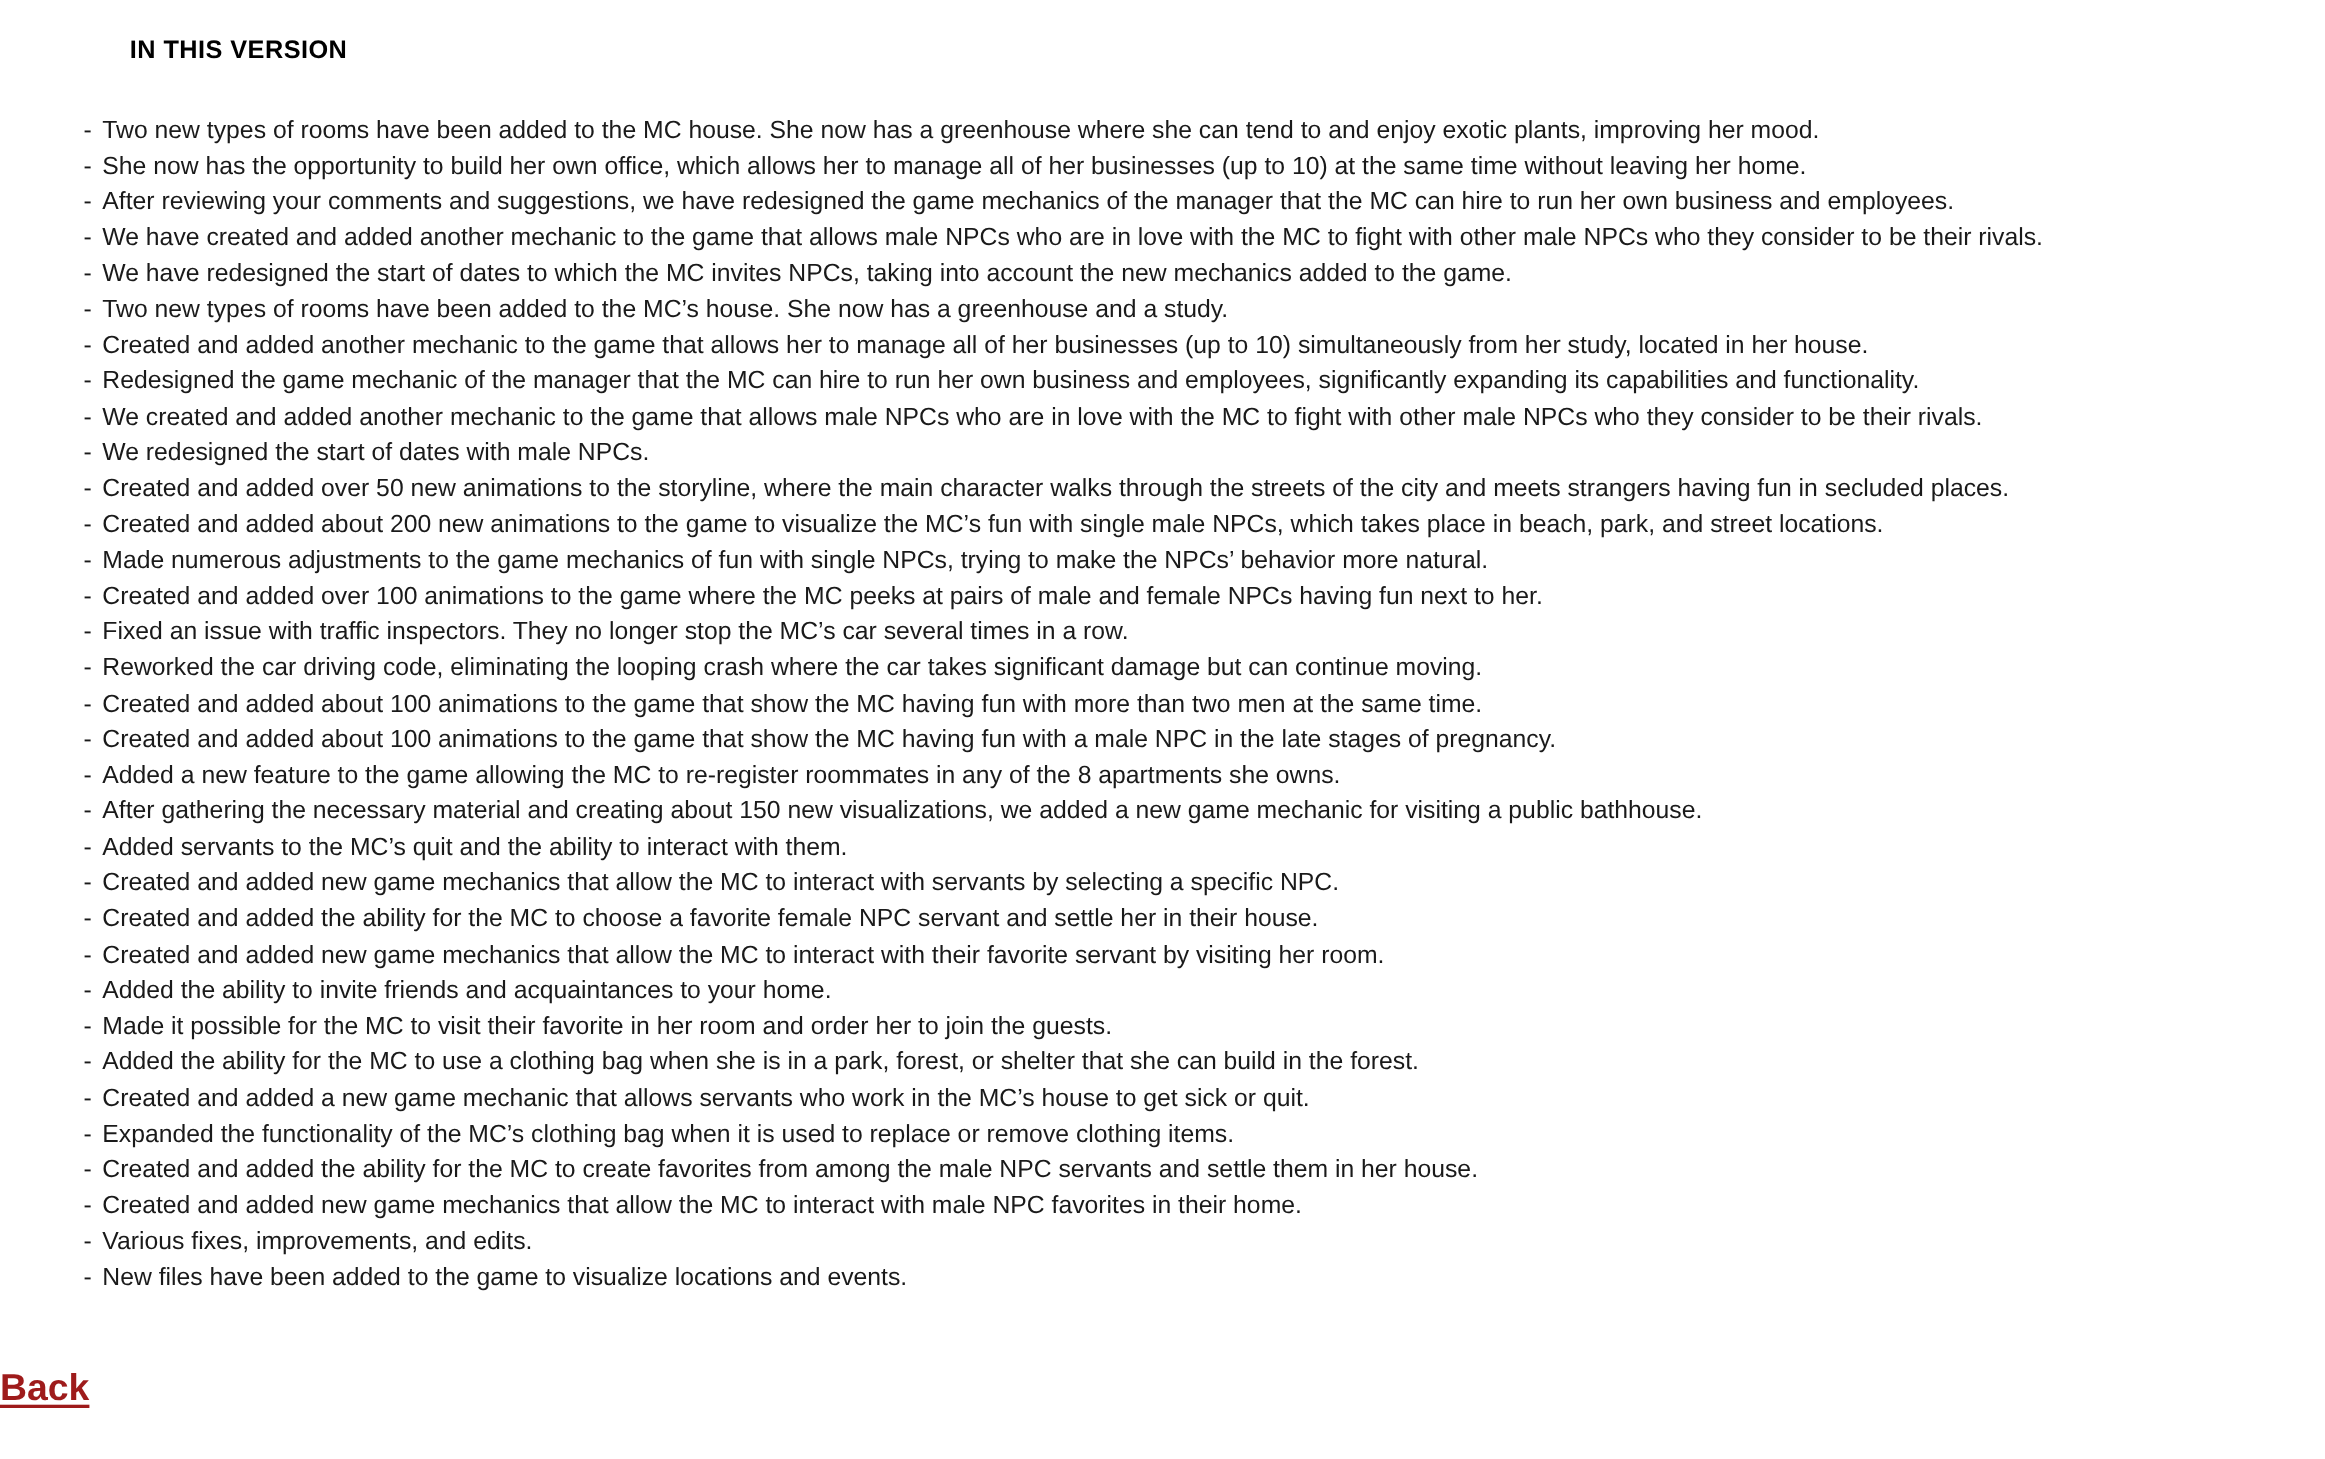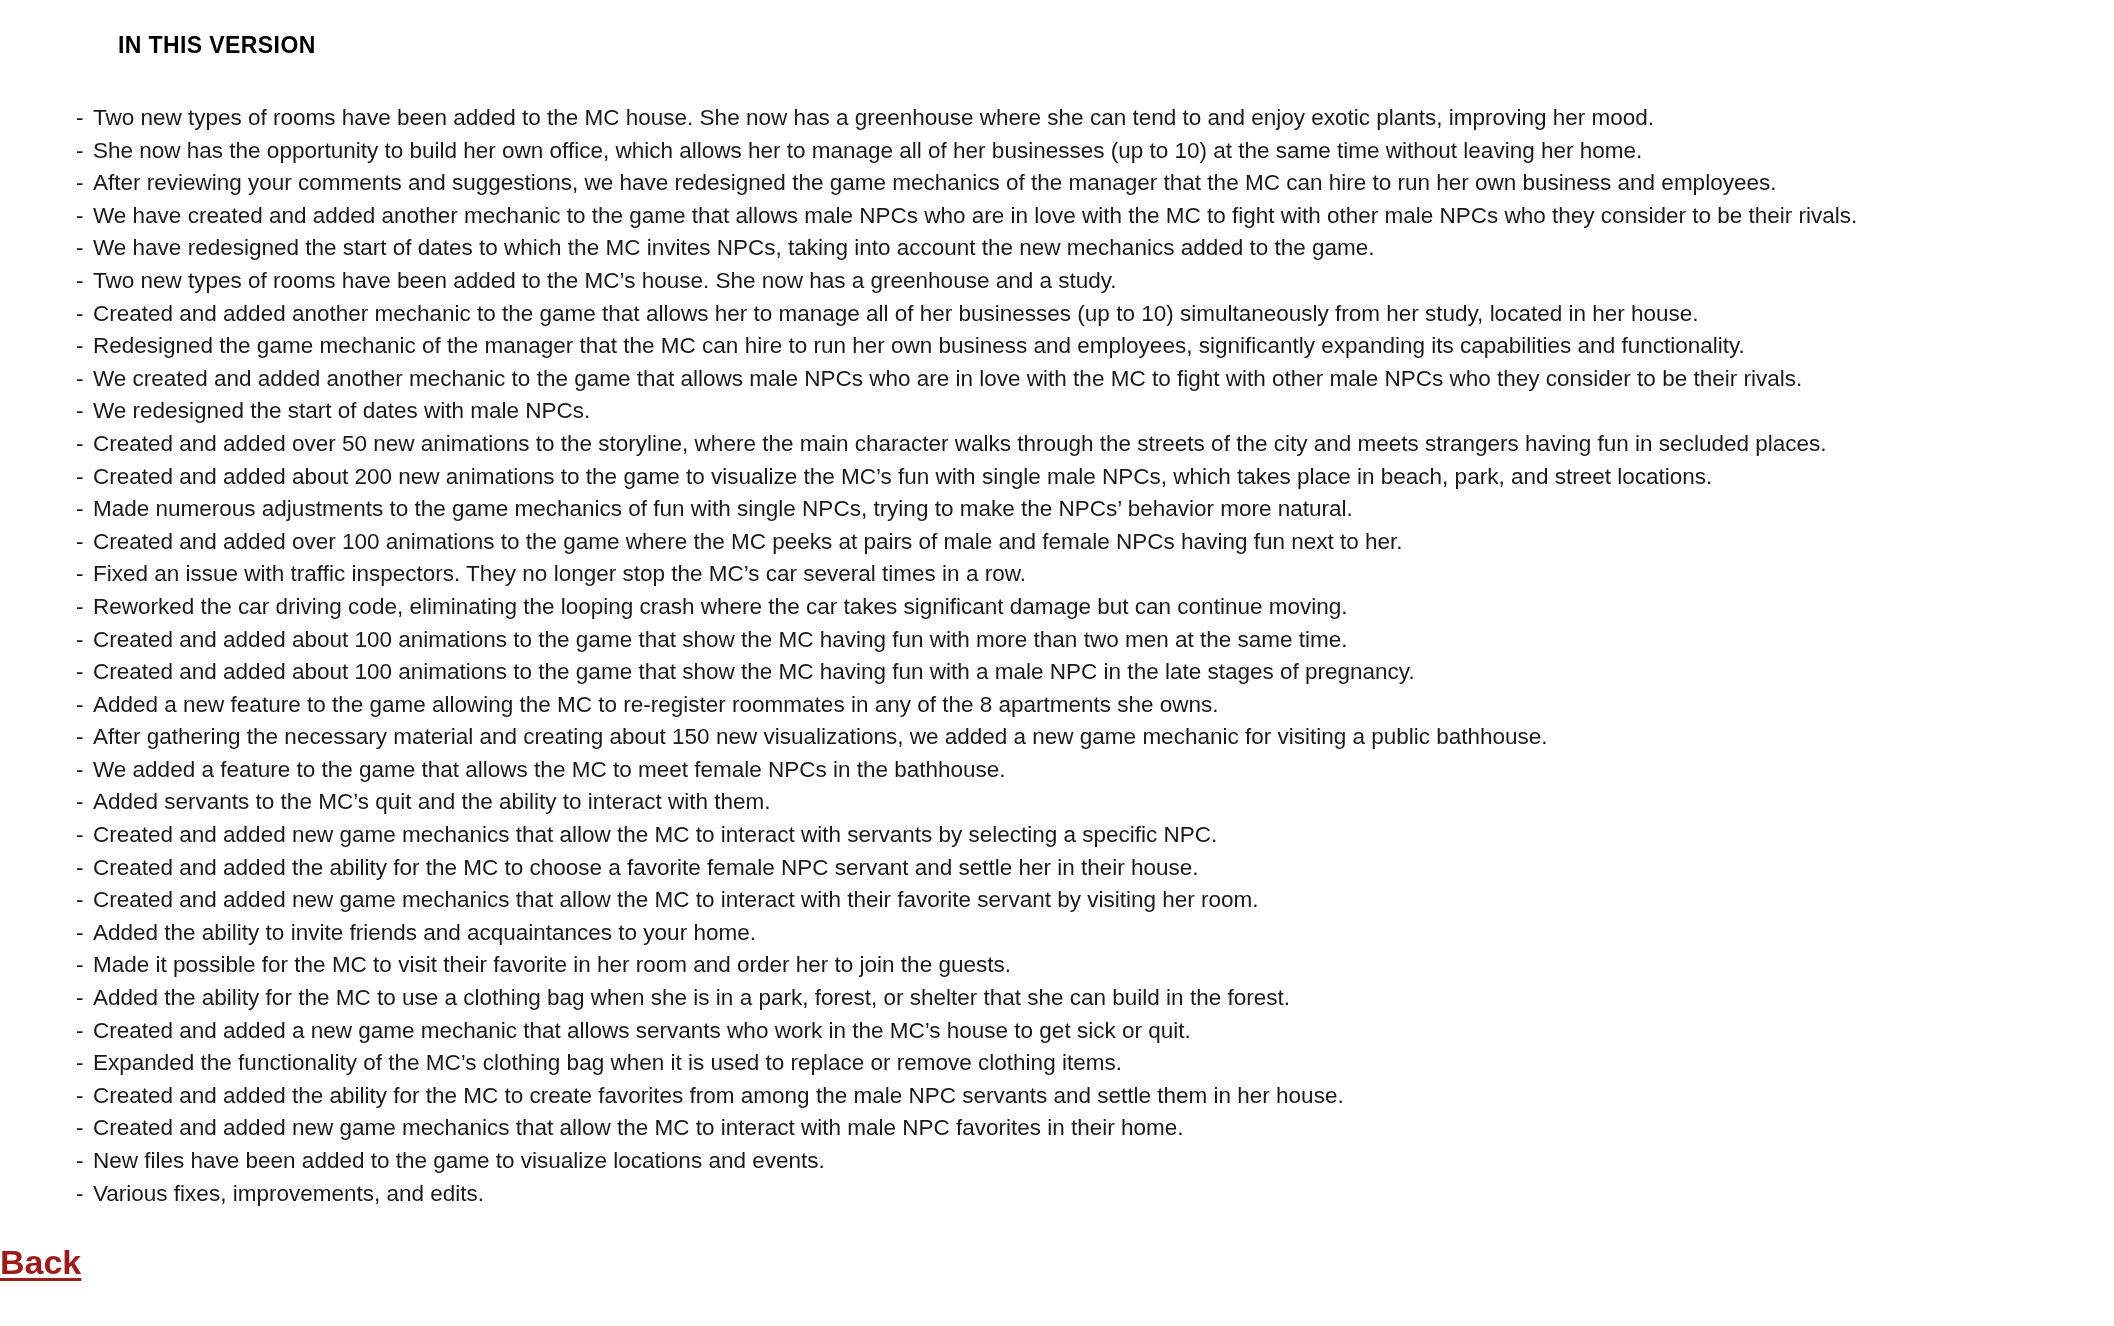--- a/index.html
+++ b/index.html
@@ -86,33 +86,32 @@
     <li><span class="dash">-</span><span>Created and added over 50 new animations to the storyline, where the main character walks through the streets of the city and meets strangers having fun in secluded places.</span></li>
     <li><span class="dash">-</span><span>Created and added about 200 new animations to the game to visualize the MC’s fun with single male NPCs, which takes place in beach, park, and street locations.</span></li>
     <li><span class="dash">-</span><span>Made numerous adjustments to the game mechanics of fun with single NPCs, trying to make the NPCs’ behavior more natural.</span></li>
     <li><span class="dash">-</span><span>Created and added over 100 animations to the game where the MC peeks at pairs of male and female NPCs having fun next to her.</span></li>
     <li><span class="dash">-</span><span>Fixed an issue with traffic inspectors. They no longer stop the MC’s car several times in a row.</span></li>
     <li><span class="dash">-</span><span>Reworked the car driving code, eliminating the looping crash where the car takes significant damage but can continue moving.</span></li>
     <li><span class="dash">-</span><span>Created and added about 100 animations to the game that show the MC having fun with more than two men at the same time.</span></li>
     <li><span class="dash">-</span><span>Created and added about 100 animations to the game that show the MC having fun with a male NPC in the late stages of pregnancy.</span></li>
     <li><span class="dash">-</span><span>Added a new feature to the game allowing the MC to re-register roommates in any of the 8 apartments she owns.</span></li>
     <li><span class="dash">-</span><span>After gathering the necessary material and creating about 150 new visualizations, we added a new game mechanic for visiting a public bathhouse.</span></li>
-    <li><span class="dash">-</span><span>We added a feature to the game that allows the MC to meet female NPCs in the bathhouse.</span></li>
     <li><span class="dash">-</span><span>Added servants to the MC’s quit and the ability to interact with them.</span></li>
     <li><span class="dash">-</span><span>Created and added new game mechanics that allow the MC to interact with servants by selecting a specific NPC.</span></li>
     <li><span class="dash">-</span><span>Created and added the ability for the MC to choose a favorite female NPC servant and settle her in their house.</span></li>
     <li><span class="dash">-</span><span>Created and added new game mechanics that allow the MC to interact with their favorite servant by visiting her room.</span></li>
     <li><span class="dash">-</span><span>Added the ability to invite friends and acquaintances to your home.</span></li>
     <li><span class="dash">-</span><span>Made it possible for the MC to visit their favorite in her room and order her to join the guests.</span></li>
     <li><span class="dash">-</span><span>Added the ability for the MC to use a clothing bag when she is in a park, forest, or shelter that she can build in the forest.</span></li>
     <li><span class="dash">-</span><span>Created and added a new game mechanic that allows servants who work in the MC’s house to get sick or quit.</span></li>
     <li><span class="dash">-</span><span>Expanded the functionality of the MC’s clothing bag when it is used to replace or remove clothing items.</span></li>
     <li><span class="dash">-</span><span>Created and added the ability for the MC to create favorites from among the male NPC servants and settle them in her house.</span></li>
     <li><span class="dash">-</span><span>Created and added new game mechanics that allow the MC to interact with male NPC favorites in their home.</span></li>
+    <li><span class="dash">-</span><span>Various fixes, improvements, and edits.</span></li>
     <li><span class="dash">-</span><span>New files have been added to the game to visualize locations and events.</span></li>
-    <li><span class="dash">-</span><span>Various fixes, improvements, and edits.</span></li>
   </ul>
 
   <div class="back-wrap">
     <a class="back-link" href="#">Back</a>
   </div>
 
 </div>
 
 </body></html>

